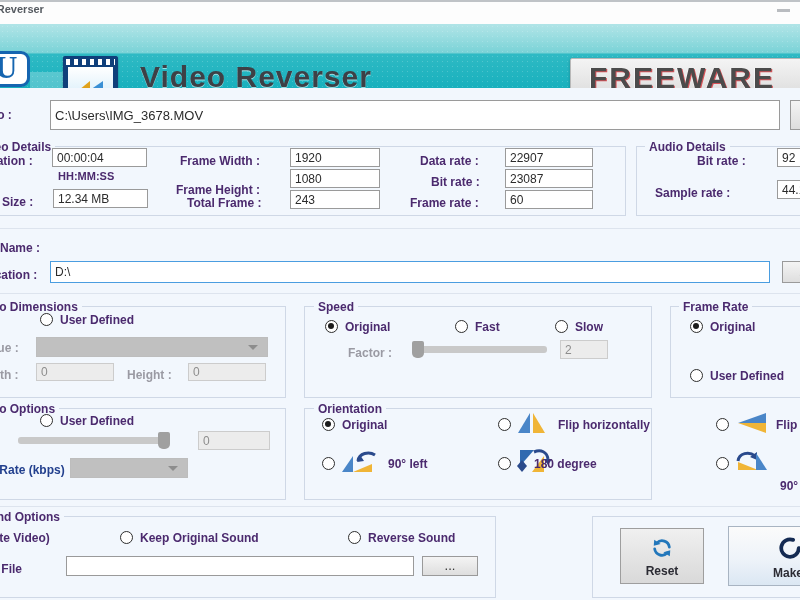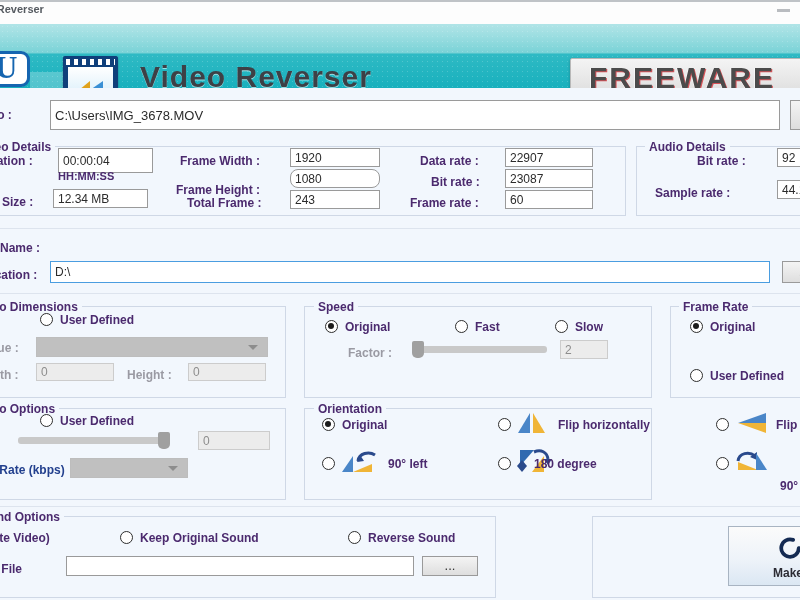--- a/index.html
+++ b/index.html
@@ -238,30 +238,30 @@
   <div class="body">
 
     <div class="lbl" style="left:-28px;top:20px;">Video :</div>
     <input class="tb" style="left: 50px; top: 12px; width: 730px; height: 30px; font-size: 13px;" value="C:\Users\IMG_3678.MOV">
     <div class="btn" style="left:790px;top:12px;width:34px;height:30px;line-height:30px;">...</div>
 
     <div class="gb" style="left:-40px;top:58px;width:666px;height:70px;"></div>
     <div class="gb-title" style="left:-28px;top:52px;">Video Details</div>
 
     <div class="lbl" style="left:-24px;top:66px;">Duration :</div>
-    <input class="tb" style="left: 58px; top: 60px; width: 95px; height: 25px;" value="00:00:04">
+    <input class="tb" style="left: 52px; top: 60px; width: 95px; height: 19px;" value="00:00:04">
     <div class="lbl" style="left:58px;top:82px;font-size:11px;">HH:MM:SS</div>
 
     <div class="lbl" style="left:-22px;top:107px;">File Size :</div>
     <input class="tb" style="left: 53px; top: 101px; width: 95px; height: 19px;" value="12.34 MB">
 
     <div class="lbl" style="left:180px;top:66px;">Frame Width :</div>
     <input class="tb" style="left: 290px; top: 60px; width: 90px; height: 19px;" value="1920">
     <div class="lbl" style="left:176px;top:95px;">Frame Height :</div>
-    <input class="tb" style="left: 290px; top: 81px; width: 90px; height: 19px; border-radius: 8px;" value="1080">
+    <input class="tb" style="left: 290px; top: 81px; width: 90px; height: 19px;" value="1080">
     <div class="lbl" style="left:187px;top:108px;">Total Frame :</div>
     <input class="tb" style="left: 290px; top: 102px; width: 90px; height: 19px;" value="243">
 
     <div class="lbl" style="left:420px;top:66px;">Data rate :</div>
     <input class="tb" style="left: 505px; top: 60px; width: 88px; height: 19px;" value="22907">
     <div class="lbl" style="left:431px;top:87px;">Bit rate :</div>
     <input class="tb" style="left: 505px; top: 81px; width: 88px; height: 19px;" value="23087">
     <div class="lbl" style="left:410px;top:108px;">Frame rate :</div>
     <input class="tb" style="left: 505px; top: 102px; width: 88px; height: 19px;" value="60">
 
@@ -395,20 +395,29 @@
     <div class="lbl" style="left:140px;top:443px;">Keep Original Sound</div>
     <div class="radio" style="left:348px;top:443px;"></div>
     <div class="lbl" style="left:368px;top:443px;">Reverse Sound</div>
 
     <div class="lbl" style="left:-20px;top:474px;">dio File</div>
     <input class="tb" style="left: 66px; top: 468px; width: 348px; height: 20px;" value="">
     <div class="btn" style="left:422px;top:468px;width:56px;height:20px;line-height:18px;font-size:13px;">...</div>
 
     <div class="gb" style="left:592px;top:428px;width:278px;height:82px;"></div>
 
+    <div class="actbtn" style="left:620px;top:440px;width:84px;height:56px;">
+      <svg class="refresh-icon" viewBox="0 0 24 24">
+        <path d="M20 11a8 8 0 0 0-13.6-4.5" stroke="#2277bb" stroke-width="3" fill="none" stroke-linecap="round"></path>
+        <polygon points="3.5,3 10.5,7.5 3,9.5" fill="#2277bb"></polygon>
+        <path d="M4 13a8 8 0 0 0 13.6 4.5" stroke="#2277bb" stroke-width="3" fill="none" stroke-linecap="round"></path>
+        <polygon points="20.5,21 13.5,16.5 21,14.5" fill="#2277bb"></polygon>
+      </svg>
+      <div class="cap">Reset</div>
+    </div>
 
     <div class="actbtn primary" style="left:728px;top:438px;width:132px;height:60px;">
       <svg style="position:absolute;left:46px;top:6px;width:30px;height:30px;" viewBox="0 0 24 24">
         <path d="M19 12a7 7 0 1 1-4.5-6.5" stroke="#142a52" stroke-width="3" fill="none" stroke-linecap="round"></path>
       </svg>
       <div class="cap">Make R</div>
     </div>
 
   </div>
 </div>

